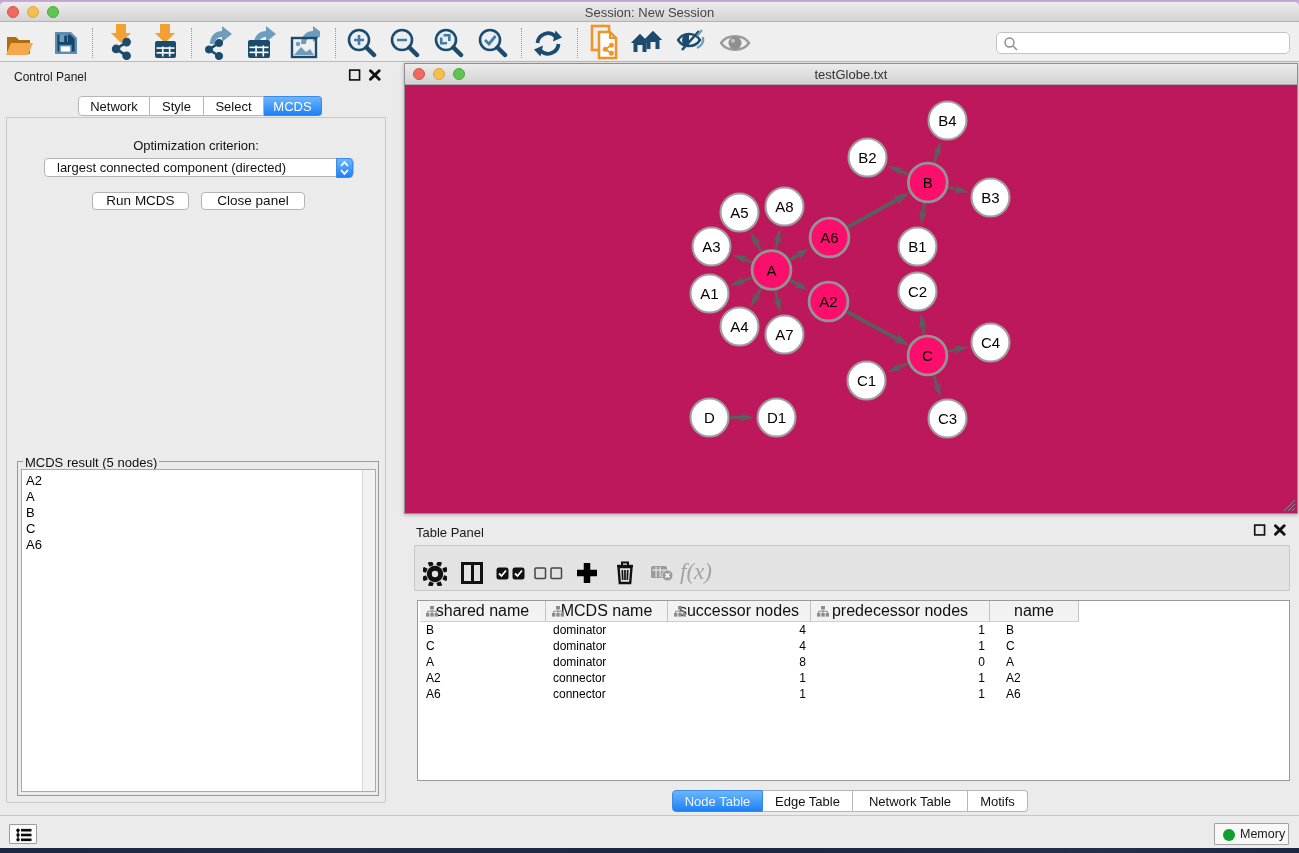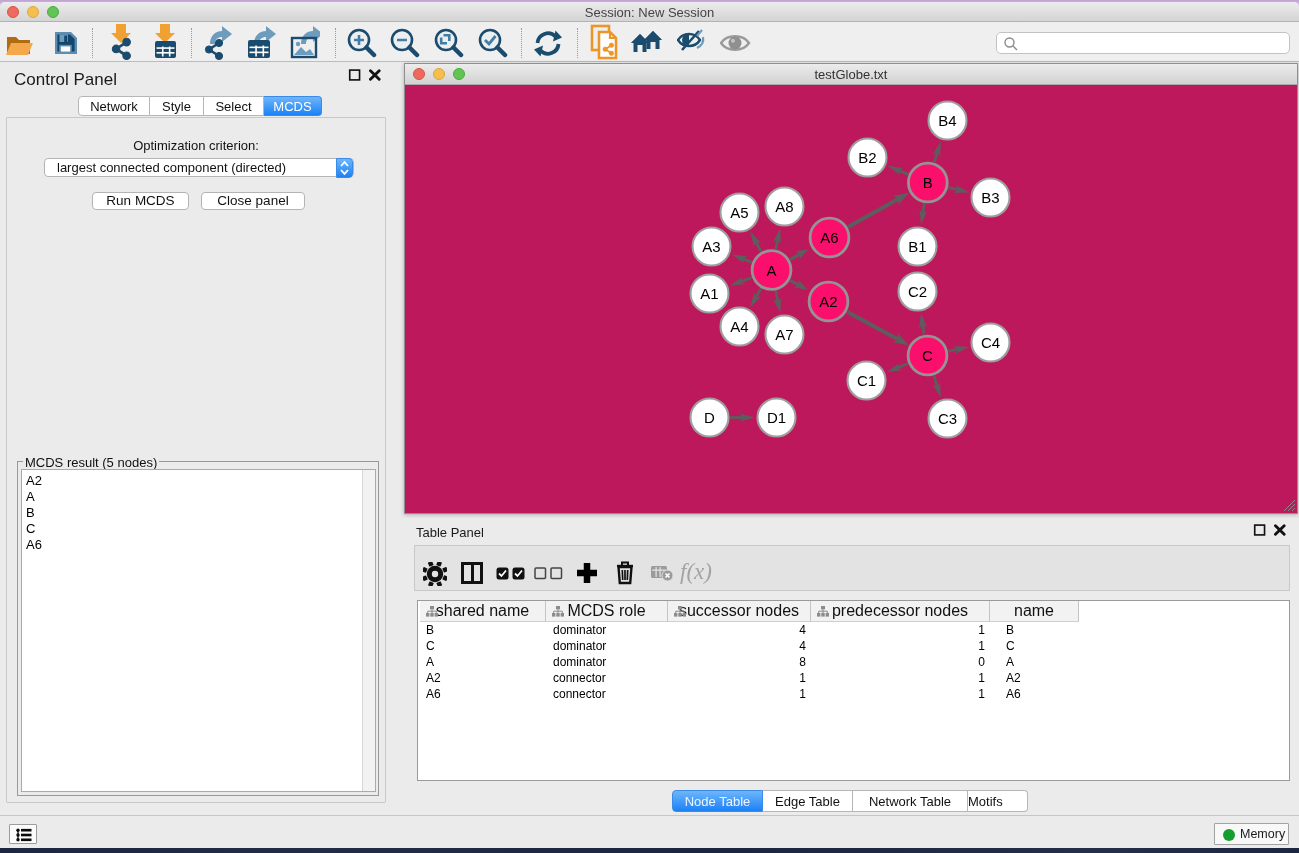--- a/index.html
+++ b/index.html
@@ -9,21 +9,21 @@
 #wp-top{position:absolute;left:0;top:0;width:1299px;height:8px;background:linear-gradient(#c0a2d2 0%,#cdb6dc 40%,#d4c0e0 100%)}
 #titlebar{position:absolute;left:0;top:0;width:1299px;height:20px;background:linear-gradient(#ececec,#d5d4d5);border-radius:5px 5px 0 0;border-bottom:1px solid #b3b3b3}
 #titlebar .tl{position:absolute;top:4px;width:12px;height:12px;border-radius:50%}
 #titlebar .title{position:absolute;top:3px;left:0;width:100%;text-align:center;font-size:13px;color:#444;}
 #toolbar{position:absolute;left:0;top:20px;width:1299px;height:40px;background:#f0efef;border-bottom:1px solid #bdbcbd}
 .tbsep{position:absolute;top:6px;height:30px;width:0;border-left:1px dotted #9a9a9a}
 .tbico{position:absolute;top:3px}
 #searchbox{position:absolute;left:996px;top:10px;width:294px;height:22px;background:#fff;border:1px solid #c3c3c3;border-radius:5px}
 
 #cpanel{position:absolute;left:0;top:60px;width:392px;height:754px;background:#ecebeb}
-#cpanel .hdr{position:absolute;left:14px;top:8px;font-size:17px;color:#1a1a1a}
+#cpanel .hdr{position:absolute;left:14px;top:8px;font-size:12px;color:#1a1a1a}
 .tabrow{position:absolute;display:flex;height:21px}
 .tab{height:20px;line-height:19px;font-size:13px;color:#111;background:#fff;border:1px solid #b6b6b6;border-left:none;text-align:center}
 .tab.first{border-left:1px solid #b6b6b6;border-radius:4px 0 0 4px}
 .tab.last{border-radius:0 4px 4px 0}
 .tab.sel{background:linear-gradient(#6db6fa,#1c81f7);color:#fff;border-color:#3a8ae8}
 #cp-body{position:absolute;left:6px;top:55px;width:380px;height:686px;background:#ecebeb;border:1px solid #c9c8c9;border-radius:0 0 2px 2px}
 #optlabel{position:absolute;left:0;top:76px;width:100%;text-align:center;font-size:13px;color:#111}
 #combo{position:absolute;left:44px;top:96px;width:310px;height:19px;background:#fff;border:1px solid #b4b4b4;border-radius:4px;font-size:13px;color:#111;line-height:18px;padding-left:12px}
 #combo .spin{position:absolute;right:0px;top:-1px;width:17px;height:20px;border-radius:0 4px 4px 0;background:linear-gradient(#6db6fa,#1c81f7);border:1px solid #3a8ae8}
 .btn{position:absolute;height:18px;background:#fff;border:1px solid #b4b4b4;border-radius:4px;font-size:13.5px;color:#111;text-align:center;line-height:16px}
@@ -396,21 +396,21 @@
         <div id="ttable">
           <div id="thead">
             <div class="thcell" style="left:2px;width:126px">shared name</div>
             <svg class="orgico" style="left:8px;top:5px;position:absolute" width="12" height="11" viewBox="0 0 12 11">
               <rect x="4" y="0" width="4" height="3.4" fill="#8c8c8c"></rect>
               <rect x="0" y="7" width="3.4" height="3.6" fill="#8c8c8c"></rect>
               <rect x="4.3" y="7" width="3.4" height="3.6" fill="#8c8c8c"></rect>
               <rect x="8.6" y="7" width="3.4" height="3.6" fill="#8c8c8c"></rect>
               <path d="M6 3.4 L6 5.2 M1.7 7 L1.7 5.2 L10.3 5.2 L10.3 7 M6 5.2 L6 7" stroke="#8c8c8c" stroke-width="1" fill="none"></path>
             </svg>
-            <div class="thcell" style="left:128px;width:122px">MCDS role</div>
+            <div class="thcell" style="left:128px;width:122px">MCDS name</div>
             <svg class="orgico" style="left:134px;top:5px;position:absolute" width="12" height="11" viewBox="0 0 12 11">
               <rect x="4" y="0" width="4" height="3.4" fill="#8c8c8c"></rect>
               <rect x="0" y="7" width="3.4" height="3.6" fill="#8c8c8c"></rect>
               <rect x="4.3" y="7" width="3.4" height="3.6" fill="#8c8c8c"></rect>
               <rect x="8.6" y="7" width="3.4" height="3.6" fill="#8c8c8c"></rect>
               <path d="M6 3.4 L6 5.2 M1.7 7 L1.7 5.2 L10.3 5.2 L10.3 7 M6 5.2 L6 7" stroke="#8c8c8c" stroke-width="1" fill="none"></path>
             </svg>
             <div class="thcell" style="left:250px;width:143px">successor nodes</div>
             <svg class="orgico" style="left:256px;top:5px;position:absolute" width="12" height="11" viewBox="0 0 12 11">
               <rect x="4" y="0" width="4" height="3.4" fill="#8c8c8c"></rect>
@@ -462,21 +462,21 @@
             <div class="tcell" style="left:135px">connector</div>
             <div class="tcell num" style="left:250px;width:138px">1</div>
             <div class="tcell num" style="left:393px;width:174px">1</div>
             <div class="tcell" style="left:588px">A6</div>
           </div>
         </div>
         <div id="ttabs" style="left:280px;top:272px">
           <div class="ttab first sel" style="width:91px;padding:0;text-align:center">Node Table</div>
           <div class="ttab" style="width:90px;padding:0;text-align:center">Edge Table</div>
           <div class="ttab" style="width:115px;padding:0;text-align:center">Network Table</div>
-          <div class="ttab last" style="width:60px;padding:0;">Motifs</div>
+          <div class="ttab last" style="width:60px;padding:0;text-align:center">Motifs</div>
         </div>
       </div>
     </div>
 <div id="statusbar">
       <div id="stbtn">
         <svg width="24" height="16" viewBox="0 0 24 16" style="position:absolute;left:3px;top:2px">
           <circle cx="5" cy="3.2" r="1.7" fill="#0a0a0a"></circle>
           <rect x="8" y="1.9" width="10.5" height="2.6" fill="#0a0a0a"></rect>
           <circle cx="5" cy="8" r="1.7" fill="#0a0a0a"></circle>
           <rect x="8" y="6.7" width="10.5" height="2.6" fill="#0a0a0a"></rect>

